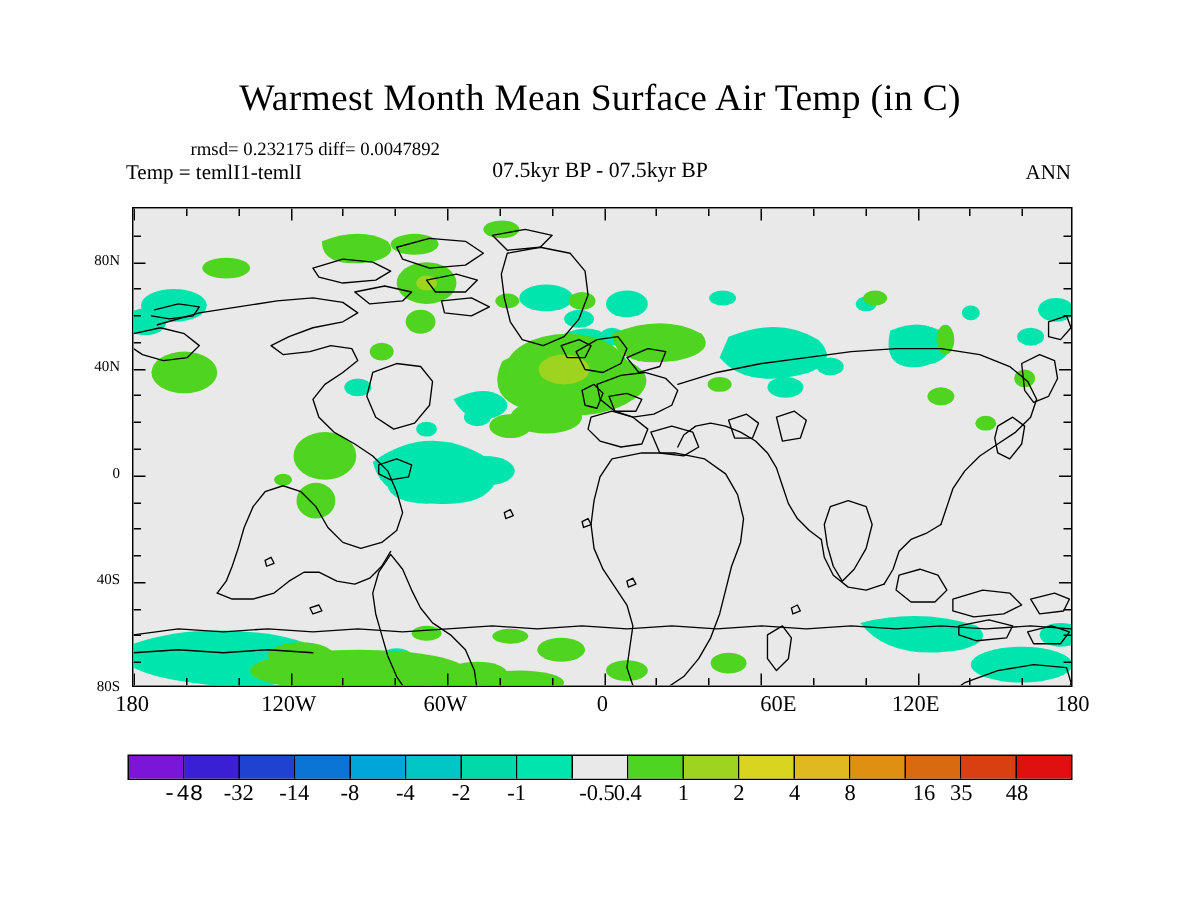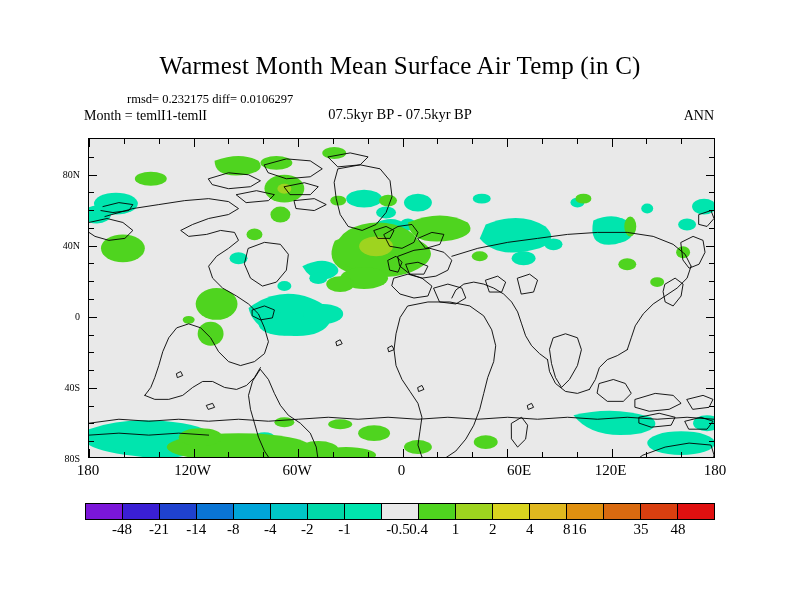--- a/index.html
+++ b/index.html
@@ -143,22 +143,22 @@
     font-size: 15px;
     transform: translateX(-50%);
     white-space: nowrap;
     top: 0;
   }
 </style>
 </head>
 <body>
 
 <div id="main-title">Warmest Month Mean Surface Air Temp (in C)</div>
-<div id="rmsd-line">rmsd= 0.232175 diff= 0.0106297</div>
-<div id="expt-line">Month = temlI1-temlI</div>
+<div id="rmsd-line">rmsd= 0.232175 diff= 0.0047892</div>
+<div id="expt-line">Temp = temlI1-temlI</div>
 <div id="period-line">07.5kyr BP - 07.5kyr BP</div>
 <div id="season-line">ANN</div>
 
 <div id="plot-frame">
   <svg id="map-canvas" viewBox="0 0 627 320" preserveAspectRatio="none">
     <rect x="0" y="0" width="627" height="320" fill="#e9e9e9"></rect>
 
     <g>
 
       <g fill="#00e5ae">
@@ -463,29 +463,29 @@
     <div class="cb-cell" style="background: rgb(79, 212, 31);"></div>
     <div class="cb-cell" style="background: rgb(158, 212, 31);"></div>
     <div class="cb-cell" style="background: rgb(217, 212, 31);"></div>
     <div class="cb-cell" style="background: rgb(224, 184, 31);"></div>
     <div class="cb-cell" style="background: rgb(224, 144, 16);"></div>
     <div class="cb-cell" style="background: rgb(217, 106, 16);"></div>
     <div class="cb-cell" style="background: rgb(217, 63, 16);"></div>
     <div class="cb-cell" style="background: rgb(224, 16, 16);"></div>
   </div>
 <div id="colorbar-labels">
-    <div class="cb-label" style="left: 37.0588px;">-48</div>
-    <div class="cb-label" style="left: 74.1176px;">-21</div>
+    <div class="cb-label" style="left: 37.0588px; font-family: Liberation Mono, monospace;">-48</div>
+    <div class="cb-label" style="left: 74.1176px;">-32</div>
     <div class="cb-label" style="left: 111.176px;">-14</div>
     <div class="cb-label" style="left: 148.235px;">-8</div>
     <div class="cb-label" style="left: 185.294px;">-4</div>
     <div class="cb-label" style="left: 222.353px;">-2</div>
     <div class="cb-label" style="left: 259.412px;">-1</div>
     <div class="cb-label" style="left: 313px;">-0.5</div>
     <div class="cb-label" style="left: 333.529px;">0.4</div>
     <div class="cb-label" style="left: 370.588px;">1</div>
     <div class="cb-label" style="left: 407.647px;">2</div>
     <div class="cb-label" style="left: 444.706px;">4</div>
     <div class="cb-label" style="left: 481.765px;">8</div>
-    <div class="cb-label" style="left: 494px;">16</div>
+    <div class="cb-label" style="left: 531px;">16</div>
     <div class="cb-label" style="left: 555.882px;">35</div>
     <div class="cb-label" style="left: 592.941px;">48</div>
   </div>
 
 </body></html>

